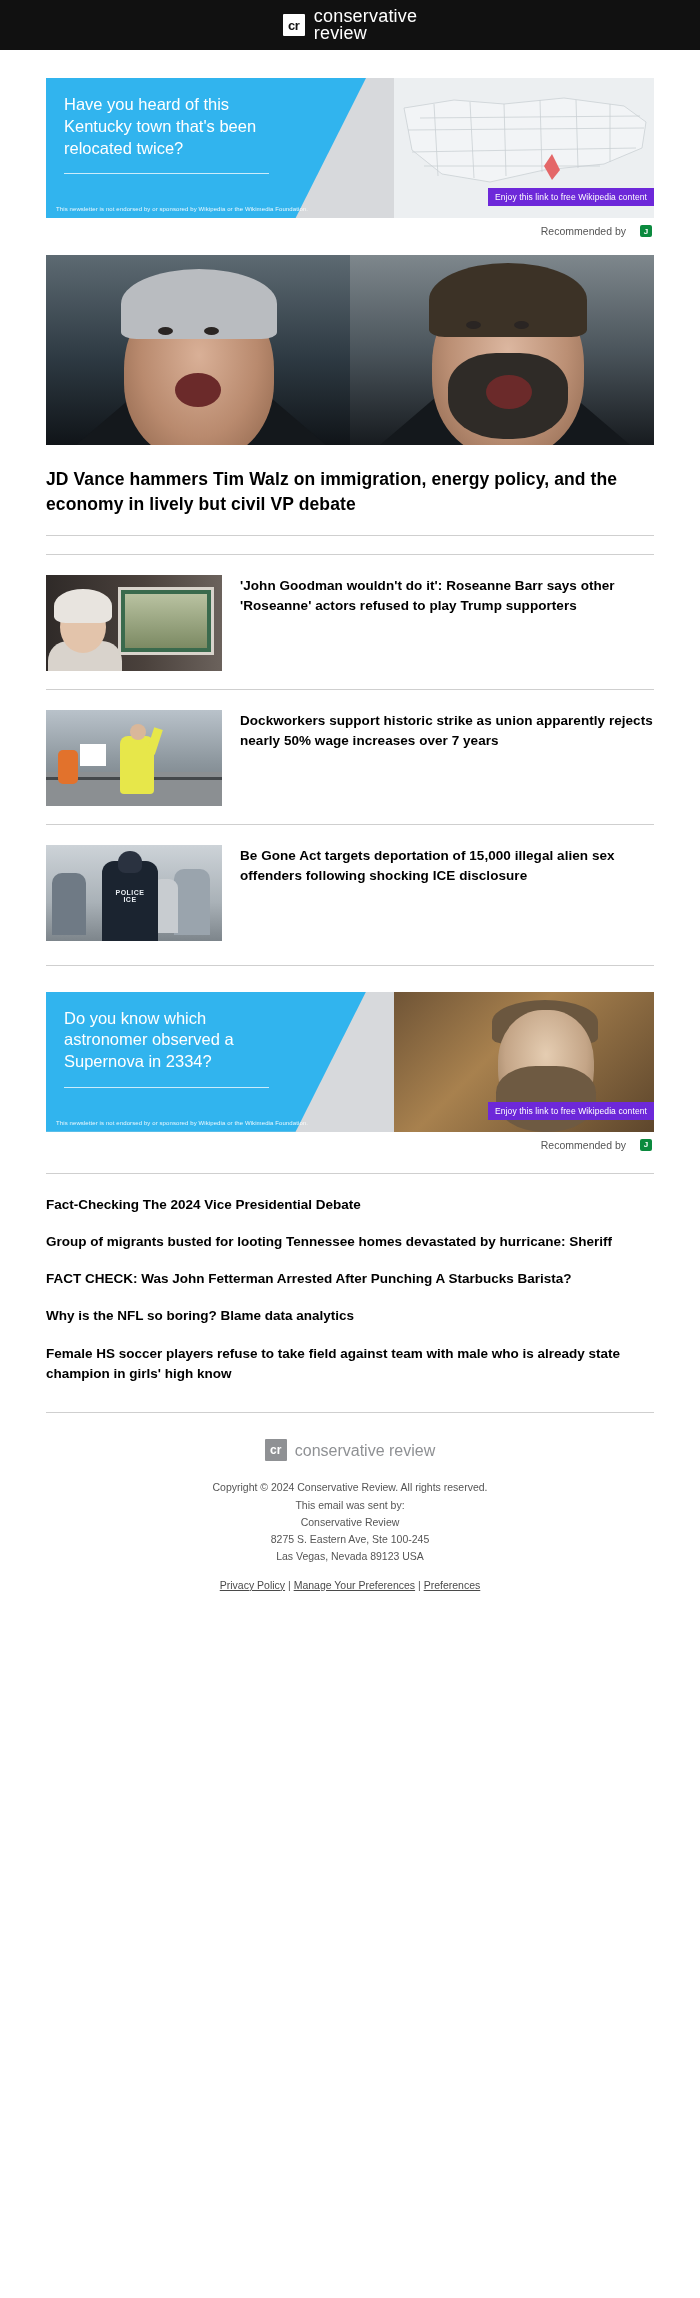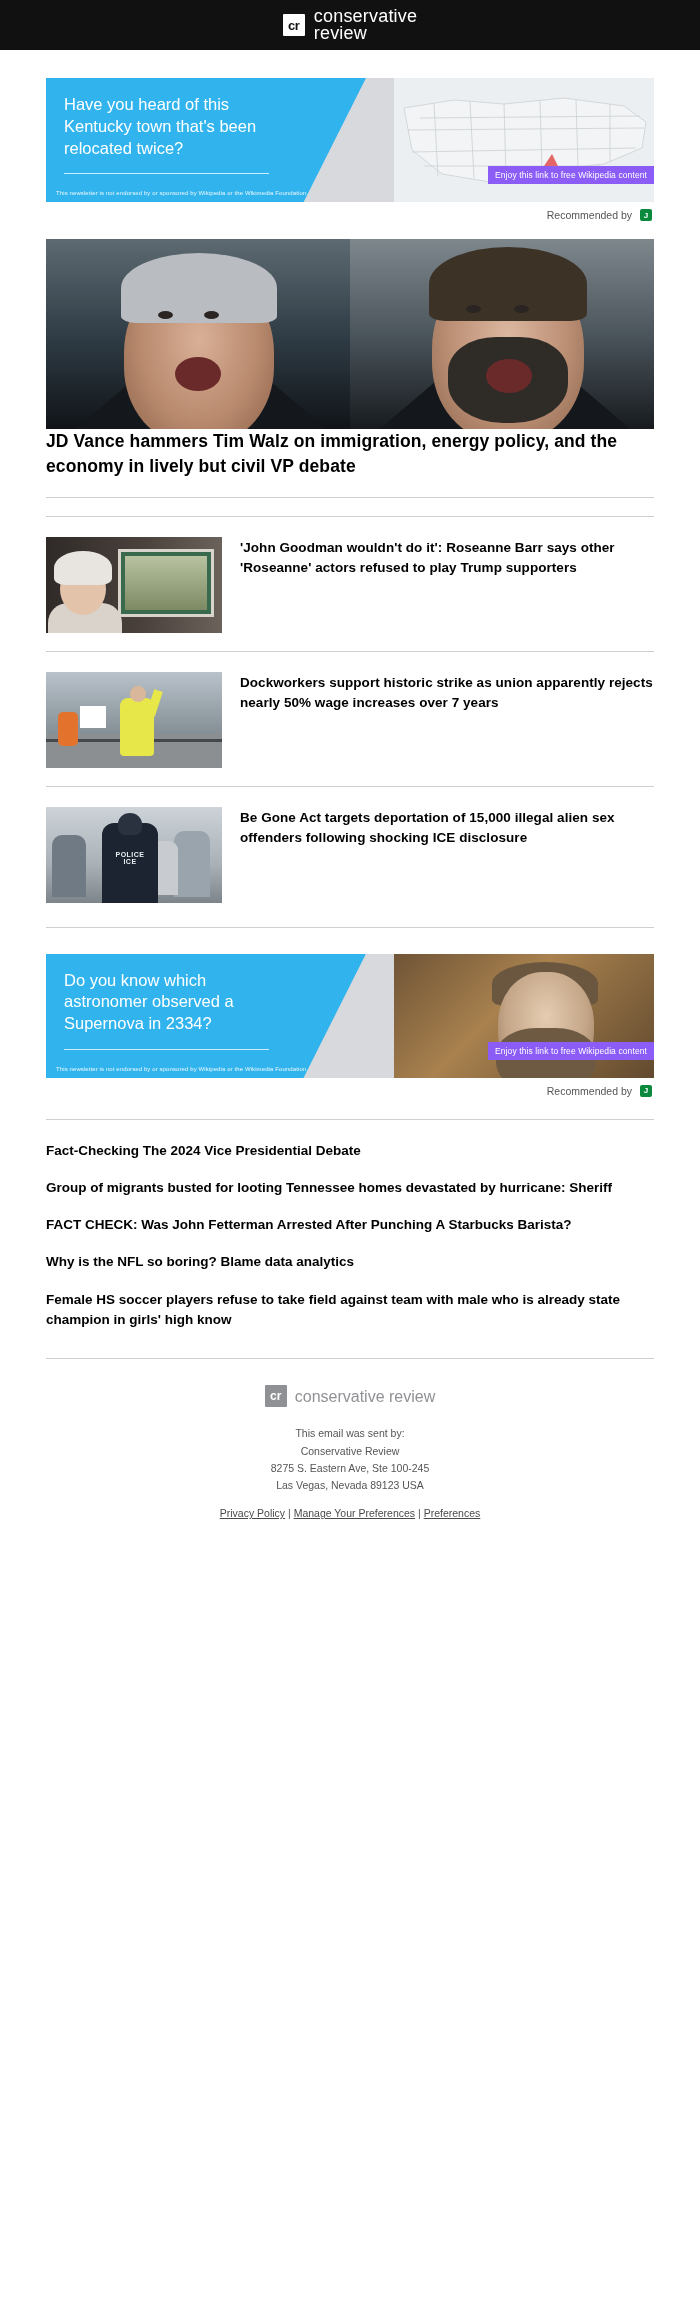--- a/index.html
+++ b/index.html
@@ -62,21 +62,21 @@
     width: 700px;
   }
 
   
   .promo {
     margin-top: 28px;
     position: relative;
   }
   .promo-card {
     position: relative;
-    height: 124px;
+    height: 140px;
     overflow: hidden;
     background: #d7d9dc;
   }
   .promo-map {
     position: absolute;
     right: 0;
     top: 0;
     width: 260px;
     height: 140px;
     background: #eceff1;
@@ -117,32 +117,32 @@
     position: absolute;
     left: 10px;
     bottom: 6px;
     font-size: 6px;
     color: rgba(255,255,255,0.9);
     letter-spacing: 0.1px;
   }
   .promo-cta {
     position: absolute;
     right: 0;
-    bottom: 18px;
-    background: #8b5cf6;
+    bottom: 12px;
+    background: #6d28d9;
     color: #ffffff;
     font-size: 8.5px;
     padding: 4px 7px;
     letter-spacing: 0.1px;
   }
   .promo-rec {
     display: flex;
     justify-content: flex-end;
     align-items: center;
-    gap: 8px;
+    gap: 14px;
     font-size: 10.5px;
     color: #555;
     padding: 7px 2px 0 0;
   }
   .rec-badge {
     width: 12px;
     height: 12px;
     background: #0b8a3e;
     color: #ffffff;
     font-size: 8px;
@@ -220,20 +220,21 @@
   .suit {
     position: absolute;
     bottom: 0;
     left: 30px;
     width: 250px;
     height: 60px;
     background: #14181c;
     clip-path: polygon(28% 0, 72% 0, 100% 100%, 0 100%);
   }
   .hero-headline {
+    margin-top: 22px;
     font-size: 17.5px;
     font-weight: bold;
     line-height: 1.42;
     letter-spacing: 0.1px;
   }
 
   
   .divider {
     height: 1px;
     background: #cfcfcf;
@@ -515,20 +516,21 @@
     <div class="footer-rule"></div>
 
     <div class="footer">
       <div class="footer-logo">
         <div class="footer-mark">cr</div>
         <div class="footer-text">
           <span class="l1">conservative</span>
           <span class="l2">review</span>
         </div>
       </div>
+      <div class="footer-copy">Copyright © 2024 Conservative Review. All rights reserved.</div>
       <div class="footer-copy">This email was sent by:</div>
       <div class="footer-copy">Conservative Review</div>
       <div class="footer-copy">8275 S. Eastern Ave, Ste 100-245</div>
       <div class="footer-copy">Las Vegas, Nevada 89123 USA</div>
       <div class="footer-links">
         <a href="#">Privacy Policy</a>
         <span>|</span>
         <a href="#">Manage Your Preferences</a>
         <span>|</span>
         <a href="#">Preferences</a>

